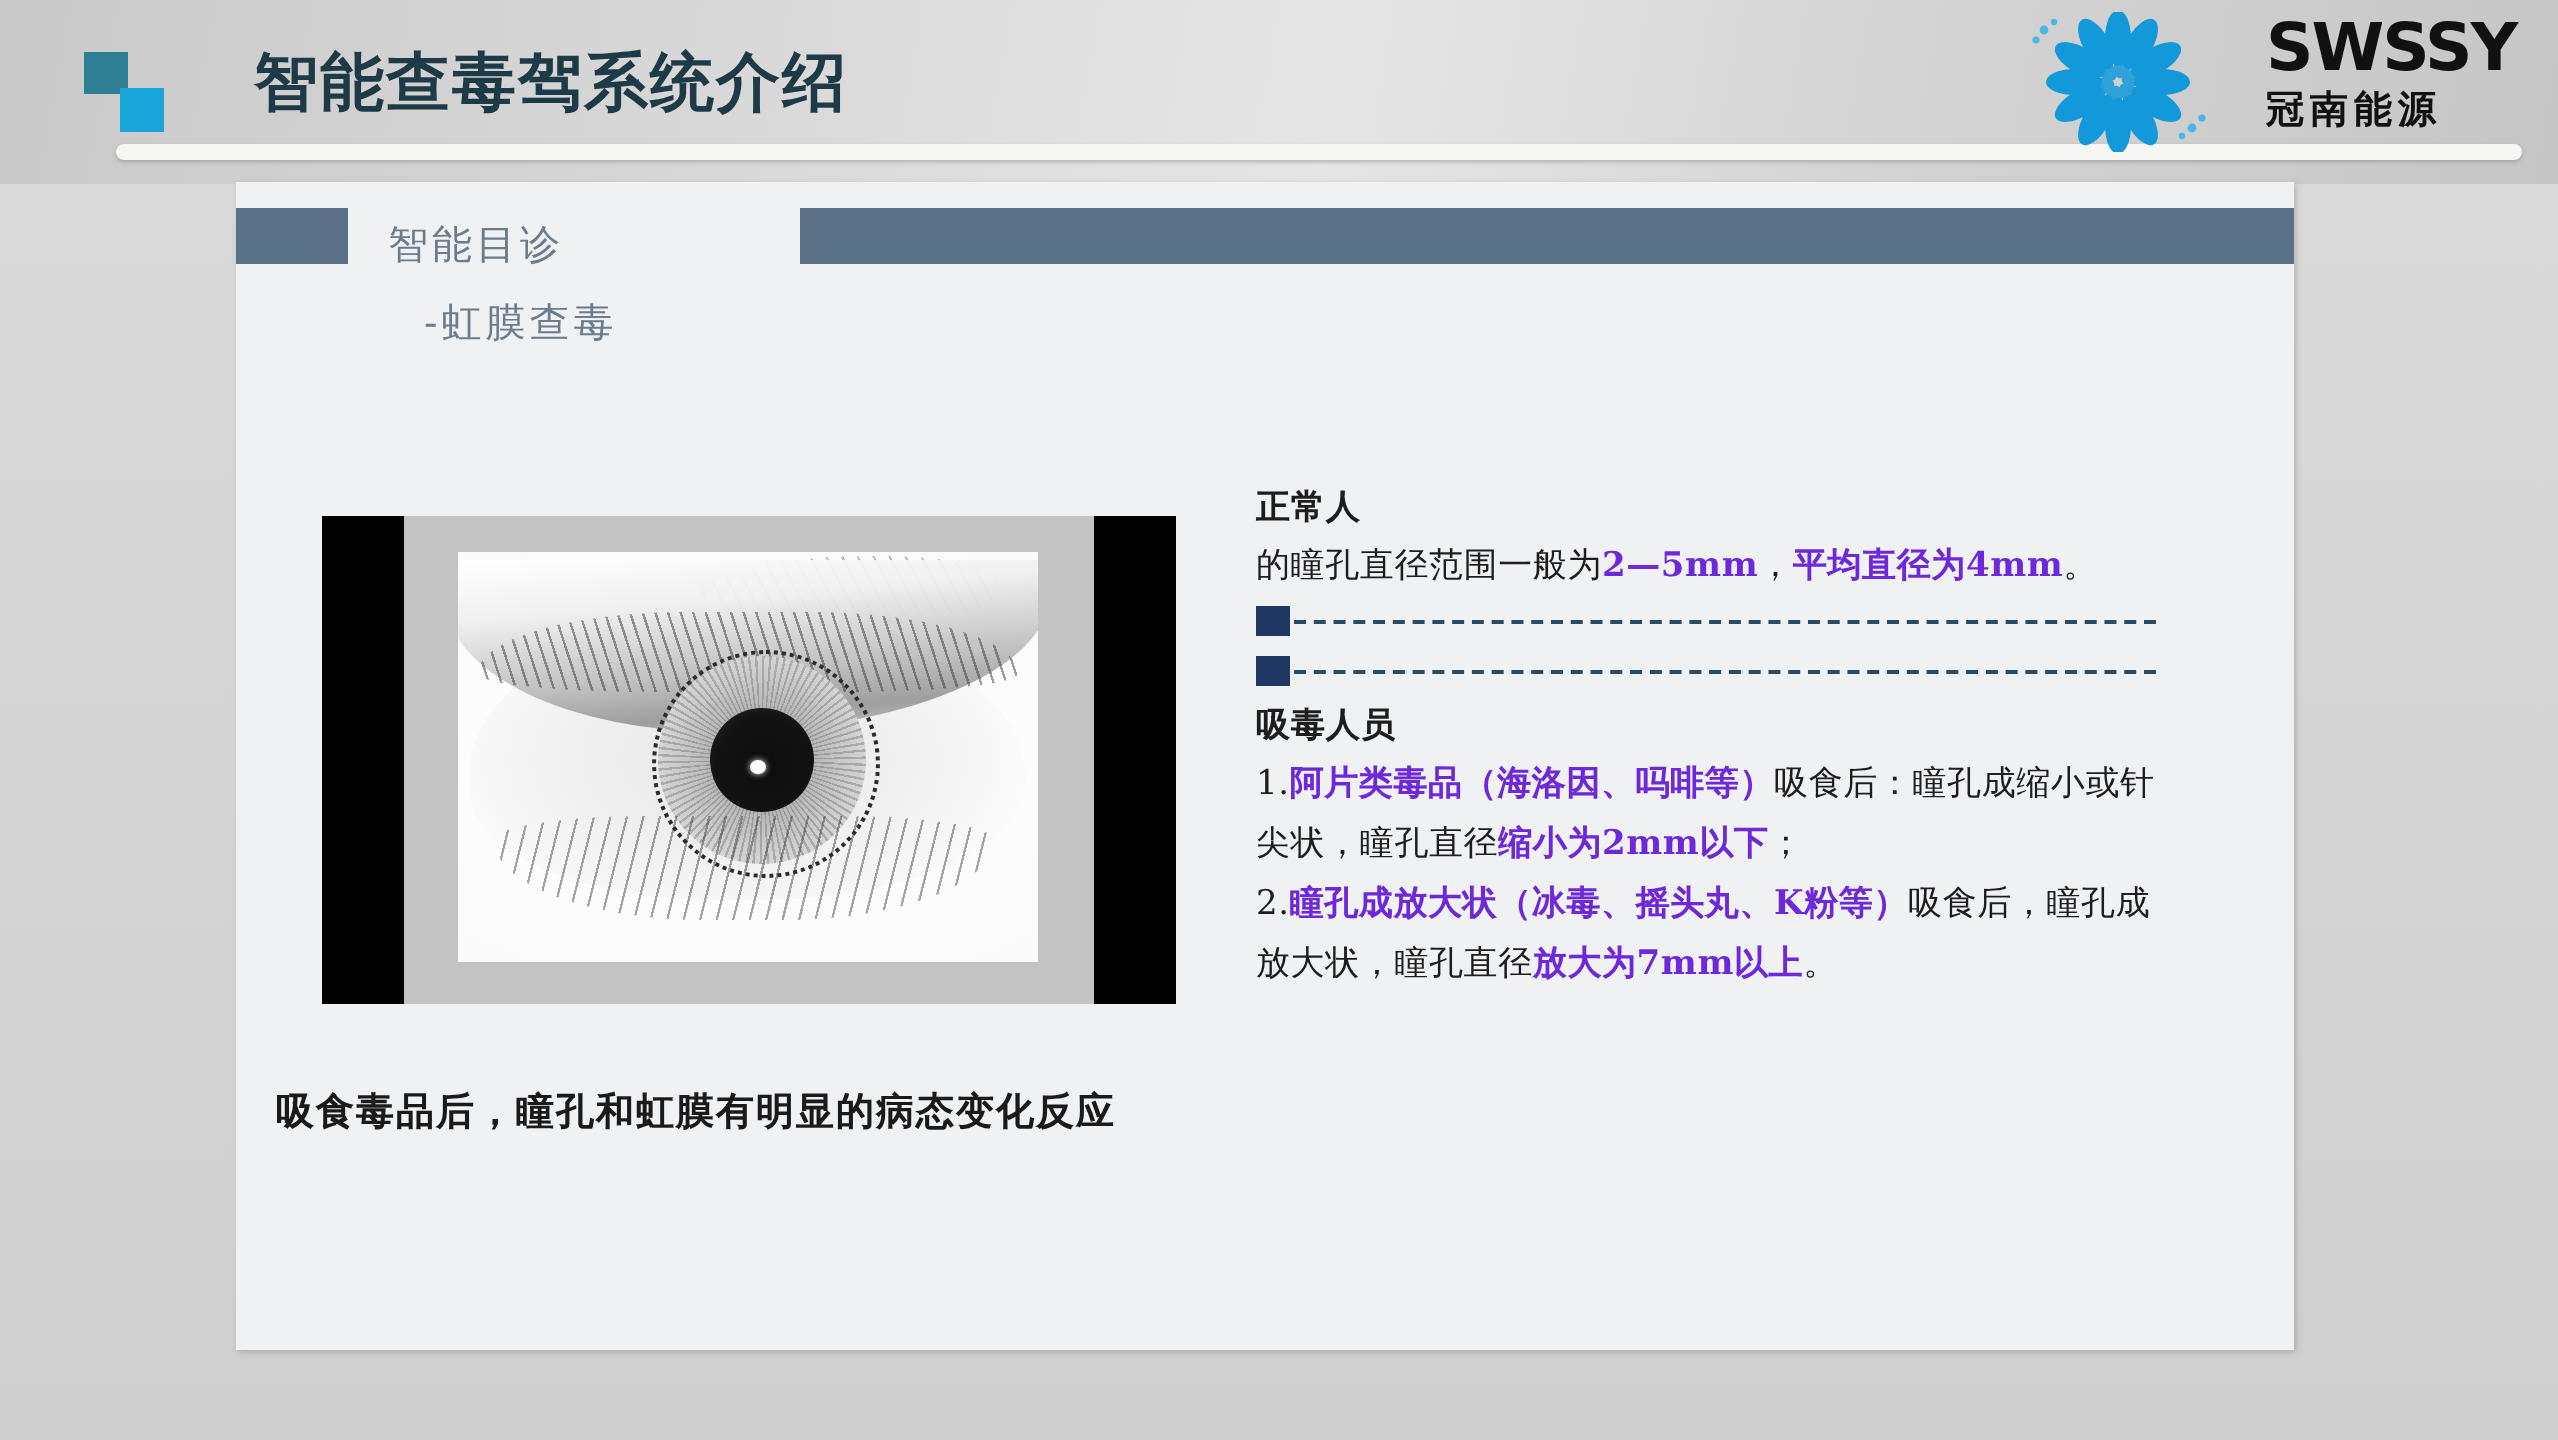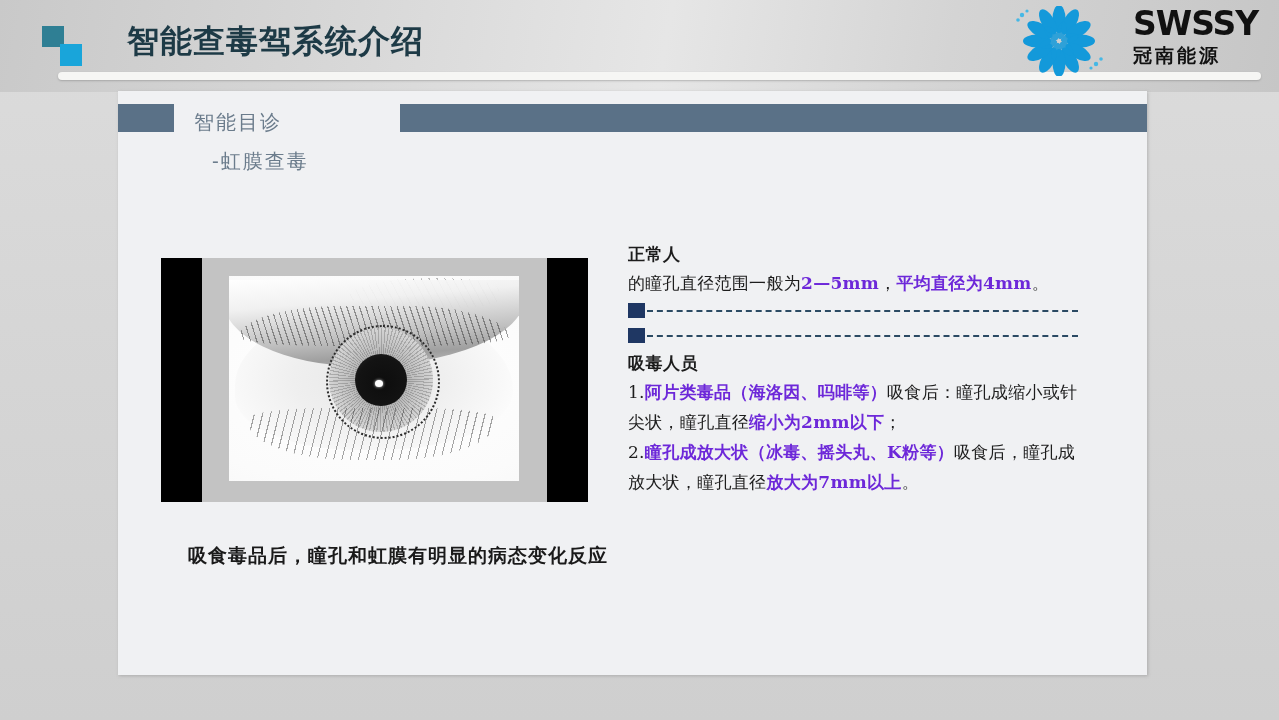--- a/index.html
+++ b/index.html
@@ -148,21 +148,21 @@
     position:absolute;left:120px;top:2px;width:150px;height:30px;
     background:repeating-linear-gradient(62deg, rgba(60,60,60,.5) 0 1px, rgba(255,255,255,0) 1px 7px);
     border-radius:60% 40% 30% 40%;
     opacity:.7;
   }
 
   .eye-caption{
     position:absolute;left:20px;top:452px;width:520px;
     font-family:"DejaVu Serif","Liberation Serif",serif;
     font-size:19px;font-weight:bold;color:#1a1a1a;
-    letter-spacing:1px;white-space:nowrap;text-align:center;
+    letter-spacing:1px;white-space:nowrap;
   }
 
   
   .rtext{
     position:absolute;left:510px;top:150px;width:460px;
     font-family:"DejaVu Serif","Liberation Serif",serif;
     color:#1d1d1d;
   }
   .blk{margin:0 0 0 0;}
   .blk-head{

